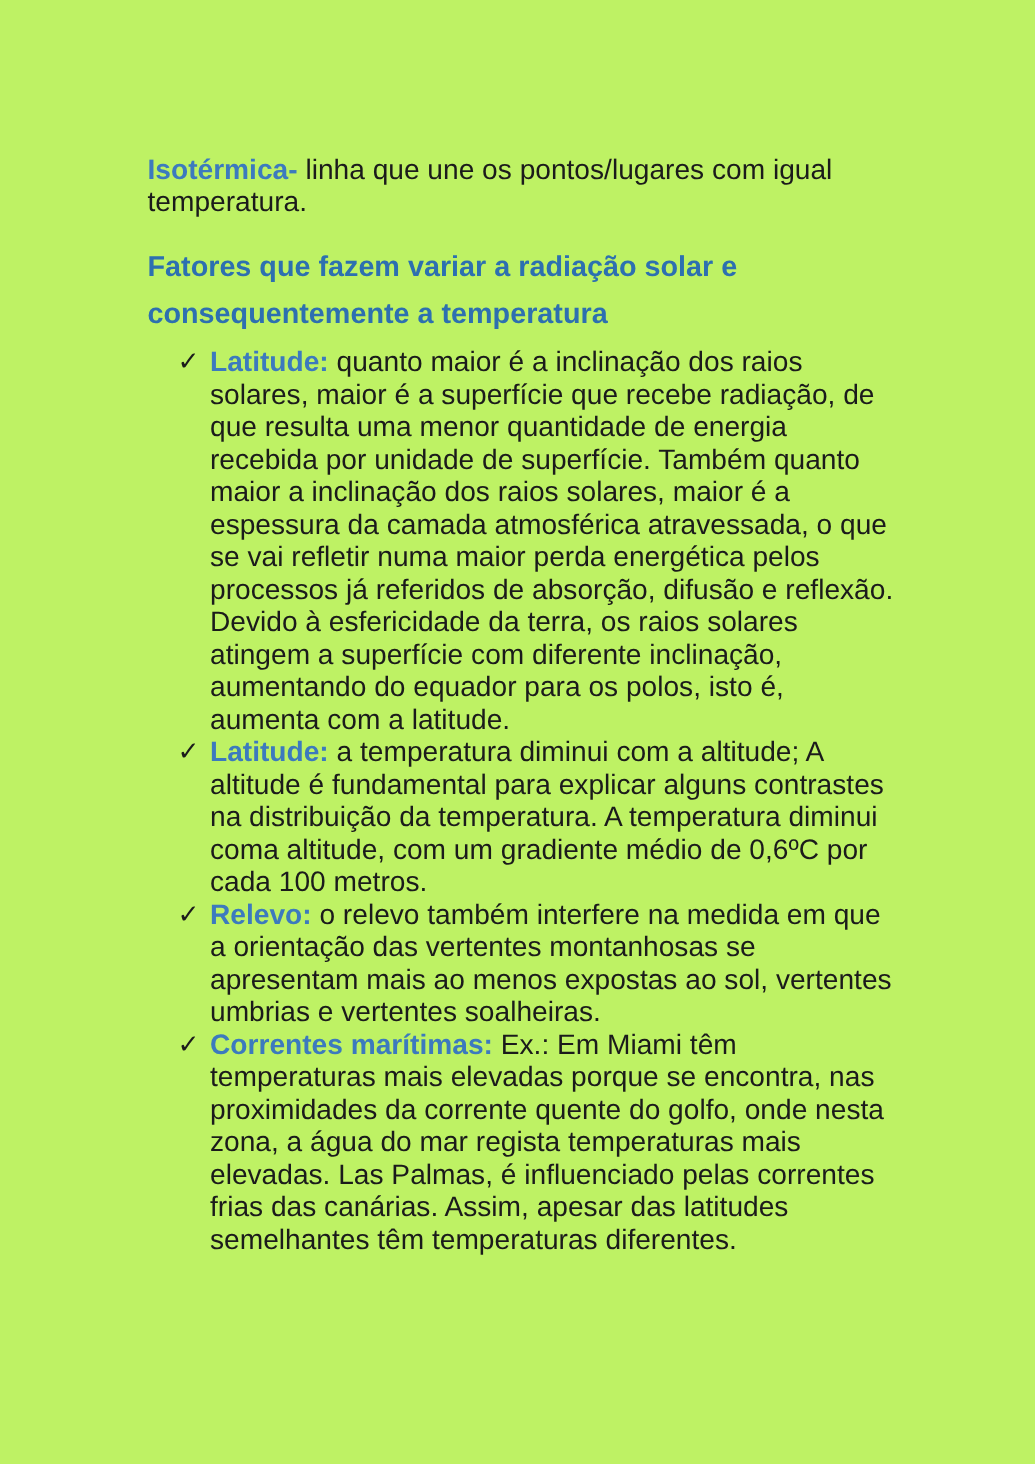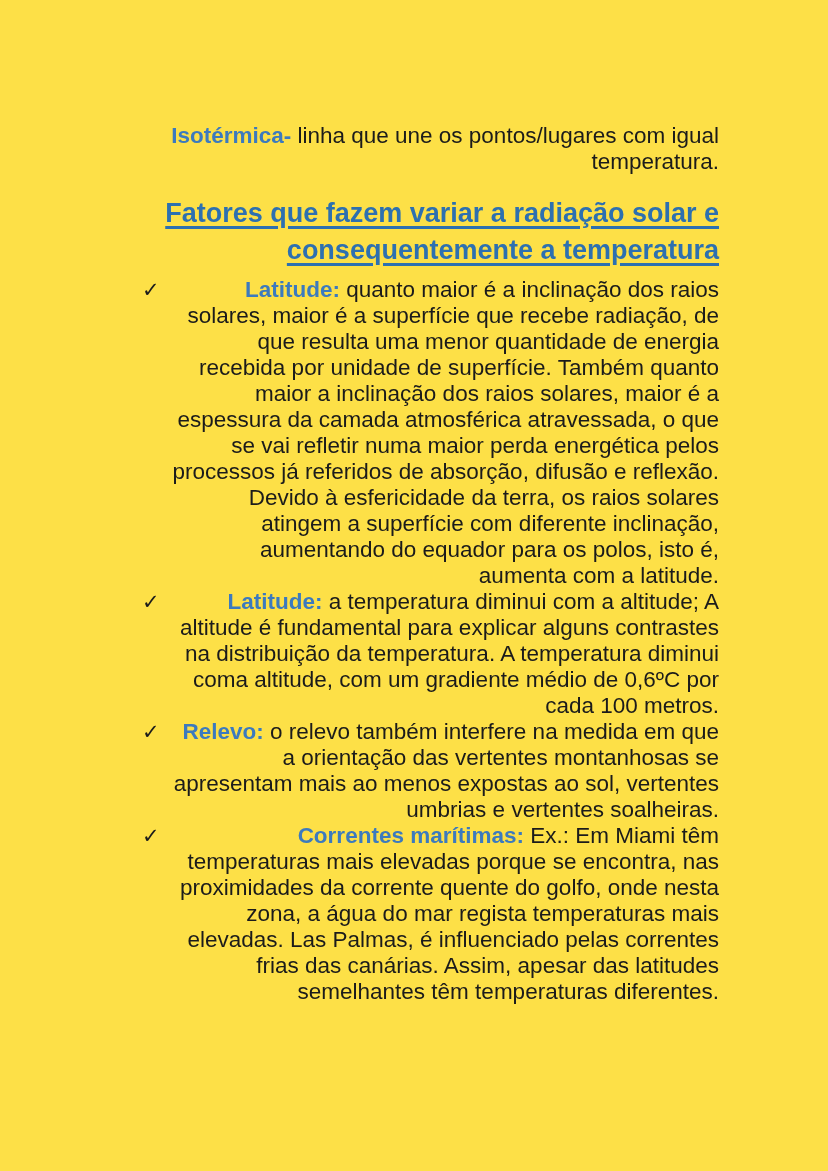--- a/index.html
+++ b/index.html
@@ -1,48 +1,46 @@
 <!DOCTYPE html>
 <html><head>
 <meta charset="utf-8">
 <style>
   html, body { margin: 0; padding: 0; background: #ffffff; }
   .page {
     position: relative;
     width: 828px;
     height: 1171px;
-    background: #fde047;
+    background: #bef264;
     overflow: hidden;
     font-family: "Liberation Sans", "DejaVu Sans", sans-serif;
     color: #1b1b1b;
-    text-align: right;
   }
   .content {
     position: absolute;
     left: 118px;
     top: 123px;
     width: 601px;
   }
   .body-text {
     font-size: 22.5px;
     line-height: 26px;
     color: #1b1b1b;
     margin: 0;
   }
   .term {
     font-weight: bold;
     color: #3c7abe;
   }
   .heading {
     margin: 20px 0 0 0;
-    font-size: 27px;
+    font-size: 23px;
     line-height: 37px;
     font-weight: bold;
     color: #2d70b0;
-    text-decoration: underline;
     text-decoration-thickness: 3px;
     text-underline-offset: 4px;
   }
   .check-list {
     list-style: none;
     margin: 8px 0 0 0;
     padding: 0;
   }
   .check-list li {
     position: relative;

